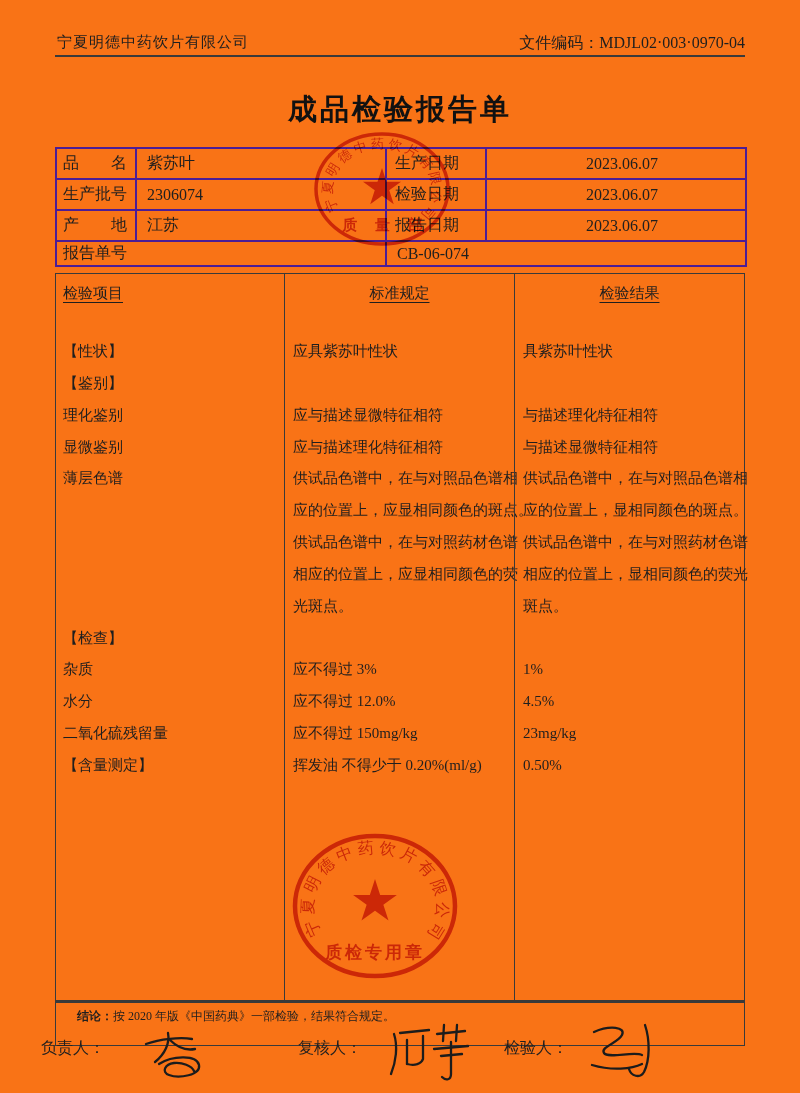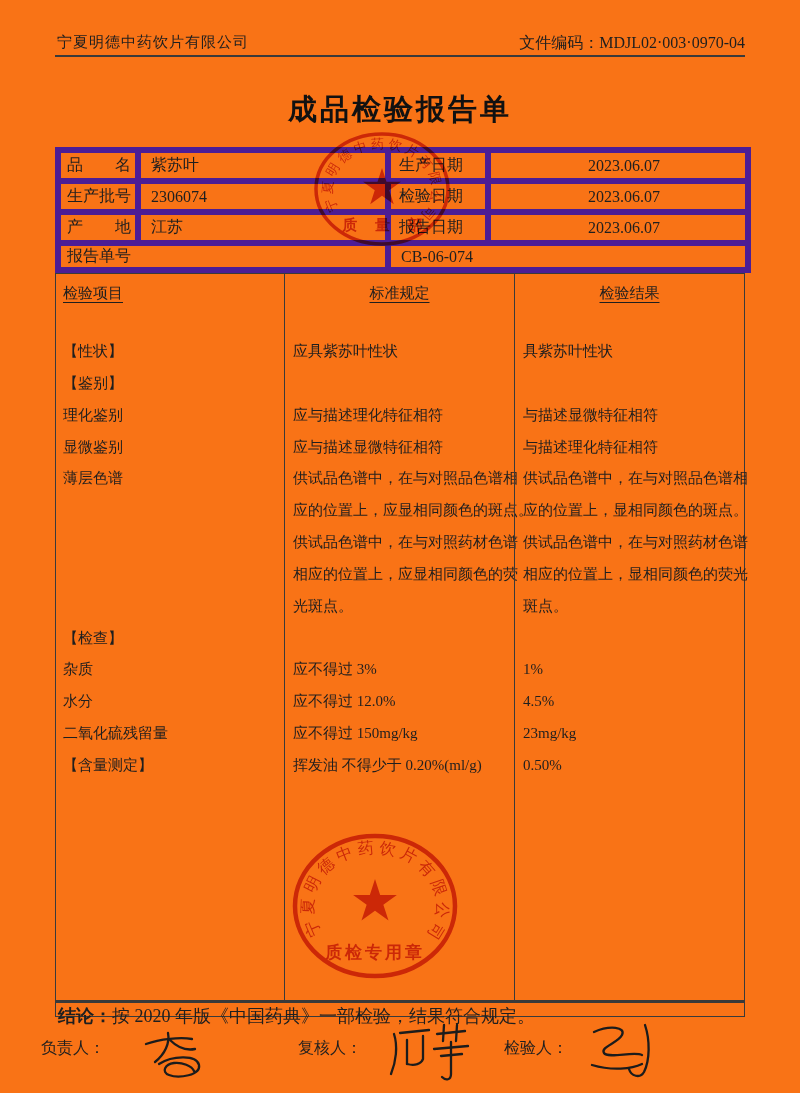--- a/index.html
+++ b/index.html
@@ -8,41 +8,41 @@
 
   
   .company { position:absolute; left:57px; top:33px; font-size:15px; letter-spacing:1px; }
   .doccode { position:absolute; right:55px; top:33px; font-size:16px; }
   .header-rule { position:absolute; left:55px; top:55px; width:690px; height:2px; background:#3a3a3a; }
 
   .title { position:absolute; left:0; top:90px; width:800px; text-align:center; font-size:29px; font-weight:bold; letter-spacing:3px; color:#111; }
 
   
   table.info { position:absolute; left:55px; top:147px; width:690px; border-collapse:collapse; table-layout:fixed; font-size:16px; }
-  table.info td { border:6px solid #4c1d95; height:31px; padding:0; vertical-align:middle; }
+  table.info td { border:2px solid #4c1d95; height:31px; padding:0; vertical-align:middle; }
   table.info tr:last-child td { height:25px; }
   .c-label  { padding-left:6px !important; }
   .c-value  { padding-left:10px !important; }
   .c-label2 { padding-left:8px !important; }
   .c-value2 { padding-left:12px !important;text-align:center; }
 
   
   .detail { position:absolute; left:55px; top:273px; width:690px; height:728px; border:1px solid #3a3a3a; display:flex; background:transparent; }
   .dcol { width:230px; height:100%; }
   .dcol + .dcol { border-left:1px solid #3a3a3a; }
   .dhead { height:62px; padding-top:10px; font-size:15px; }
   .dhead span { text-decoration:underline; text-underline-offset:4px; }
   .dh-left { padding-left:7px; }
   .dh-center { text-align:center; }
   .dline { height:31.85px; line-height:31.85px; font-size:15px; white-space:nowrap; overflow:visible; }
   .dcol1 .dline { padding-left:7px; }
   .dcol2 .dline, .dcol3 .dline { padding-left:8px; }
 
   
-  .conclusion { position:absolute; left:55px; top:1001px; width:690px; height:16px; border:1px solid #3a3a3a; border-top:2px solid #3a3a3a; line-height:27px; font-size:18px; padding-left:2px; background:transparent; }
+  .conclusion { position:absolute; left:55px; top:1001px; width:690px; height:45px; border:1px solid #3a3a3a; border-top:2px solid #3a3a3a; line-height:27px; font-size:12px; padding-left:21px; background:transparent; }
   .conclusion b { font-weight:bold; }
 
   
   .sigrow { position:absolute; left:0; top:1032px; width:800px; height:60px; font-size:16px; }
   .siglabel { position:absolute; top:6px; }
   .sig-svg { position:absolute; }
   .sig-svg path { fill:none; stroke:#1c1c1c; stroke-width:2.3; stroke-linecap:round; stroke-linejoin:round; }
 
   
   .stamp { position:absolute; mix-blend-mode:multiply; opacity:0.85; }
@@ -109,39 +109,39 @@
       <div class="dline">【检查】</div>
       <div class="dline">杂质</div>
       <div class="dline">水分</div>
       <div class="dline">二氧化硫残留量</div>
       <div class="dline">【含量测定】</div>
     </div>
     <div class="dcol dcol2">
       <div class="dhead dh-center"><span>标准规定</span></div>
       <div class="dline">应具紫苏叶性状</div>
       <div class="dline"></div>
+      <div class="dline">应与描述显微特征相符</div>
       <div class="dline">应与描述理化特征相符</div>
-      <div class="dline">应与描述显微特征相符</div>
       <div class="dline">供试品色谱中，在与对照品色谱相</div>
       <div class="dline">应的位置上，应显相同颜色的斑点。</div>
       <div class="dline">供试品色谱中，在与对照药材色谱</div>
       <div class="dline">相应的位置上，应显相同颜色的荧</div>
       <div class="dline">光斑点。</div>
       <div class="dline"></div>
       <div class="dline">应不得过 3%</div>
       <div class="dline">应不得过 12.0%</div>
       <div class="dline">应不得过 150mg/kg</div>
       <div class="dline">挥发油 不得少于 0.20%(ml/g)</div>
     </div>
     <div class="dcol dcol3">
       <div class="dhead dh-center"><span>检验结果</span></div>
       <div class="dline">具紫苏叶性状</div>
       <div class="dline"></div>
+      <div class="dline">与描述理化特征相符</div>
       <div class="dline">与描述显微特征相符</div>
-      <div class="dline">与描述理化特征相符</div>
       <div class="dline">供试品色谱中，在与对照品色谱相</div>
       <div class="dline">应的位置上，显相同颜色的斑点。</div>
       <div class="dline">供试品色谱中，在与对照药材色谱</div>
       <div class="dline">相应的位置上，显相同颜色的荧光</div>
       <div class="dline">斑点。</div>
       <div class="dline"></div>
       <div class="dline">1%</div>
       <div class="dline">4.5%</div>
       <div class="dline">23mg/kg</div>
       <div class="dline">0.50%</div>

